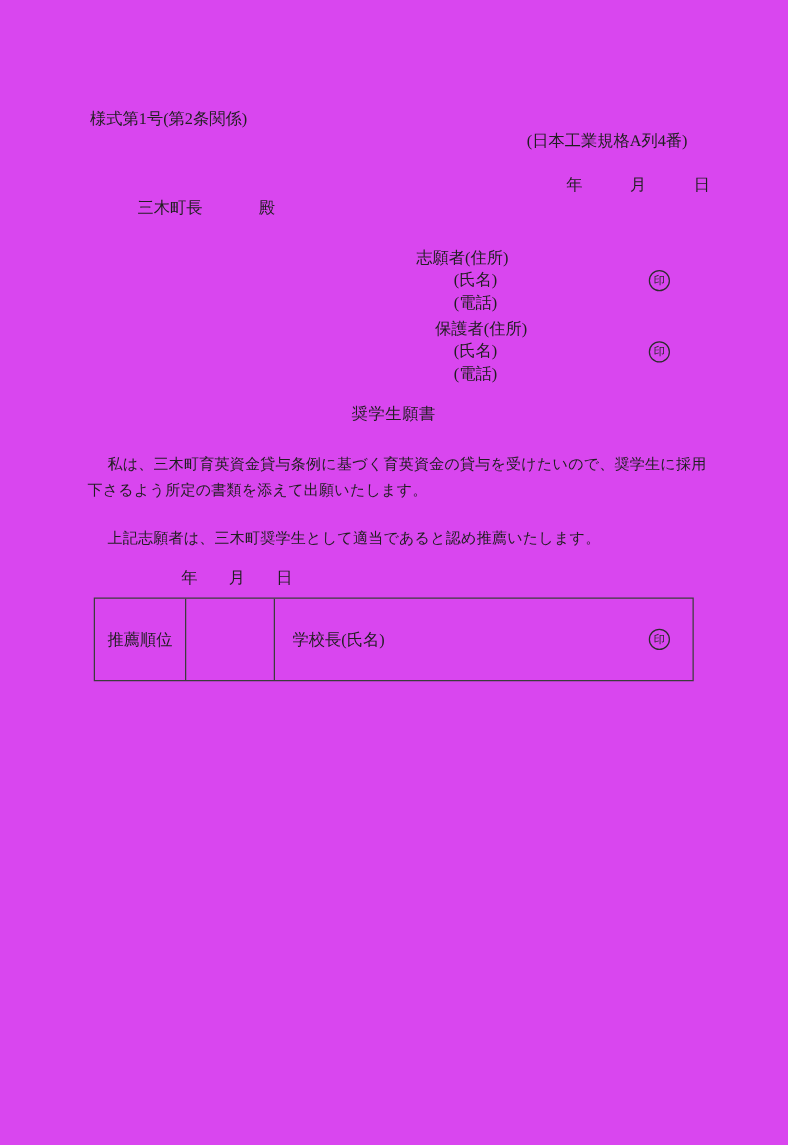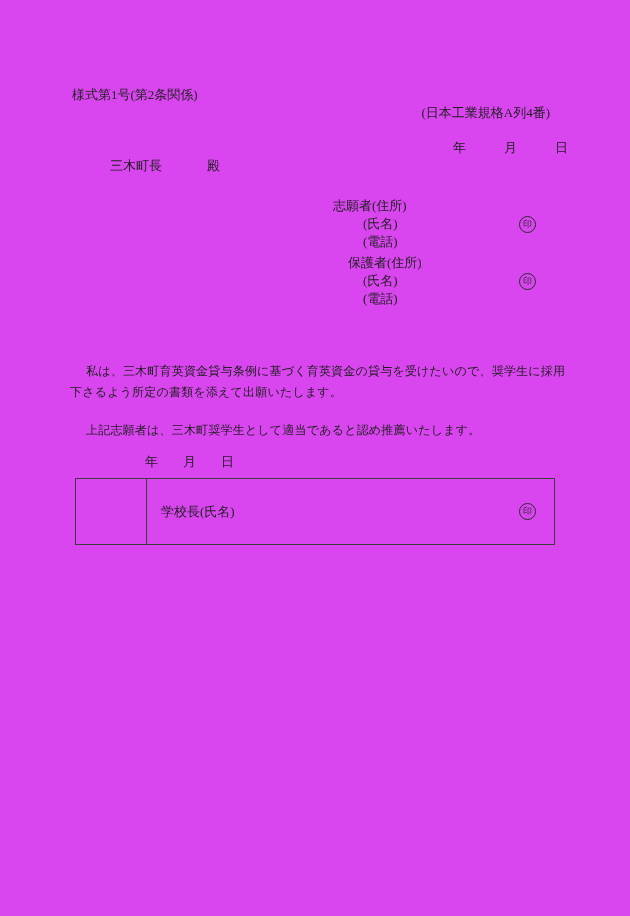--- a/index.html
+++ b/index.html
@@ -129,37 +129,39 @@
   <div class="abs app-row-5">(氏名)</div>
   <div class="abs app-row-6">(電話)</div>
 
   <div class="seal seal-applicant">
     <span class="seal-char">印</span>
   </div>
   <div class="seal seal-guardian">
     <span class="seal-char">印</span>
   </div>
 
+  <div class="abs doc-title">奨学生願書</div>
 
   <div class="para para-2">
     <div class="line indent">上記志願者は、三木町奨学生として適当であると認め推薦いたします。</div>
   </div>
 
   <div class="para para-1">
     <div class="line indent">私は、三木町育英資金貸与条例に基づく育英資金の貸与を受けたいので、奨学生に採用</div>
     <div class="line">下さるよう所定の書類を添えて出願いたします。</div>
   </div>
 
   <div class="abs rec-date">
     <span>年</span>
     <span>月</span>
     <span>日</span>
   </div>
 
   <div class="rec-table">
+    <div class="cell cell-rank-label">推薦順位</div>
     <div class="cell cell-rank-value"></div>
     <div class="cell cell-principal">
       <span>学校長(氏名)</span>
       <span class="seal seal-inline">
         <span class="seal-char">印</span>
       </span>
     </div>
   </div>
 
 </div>

